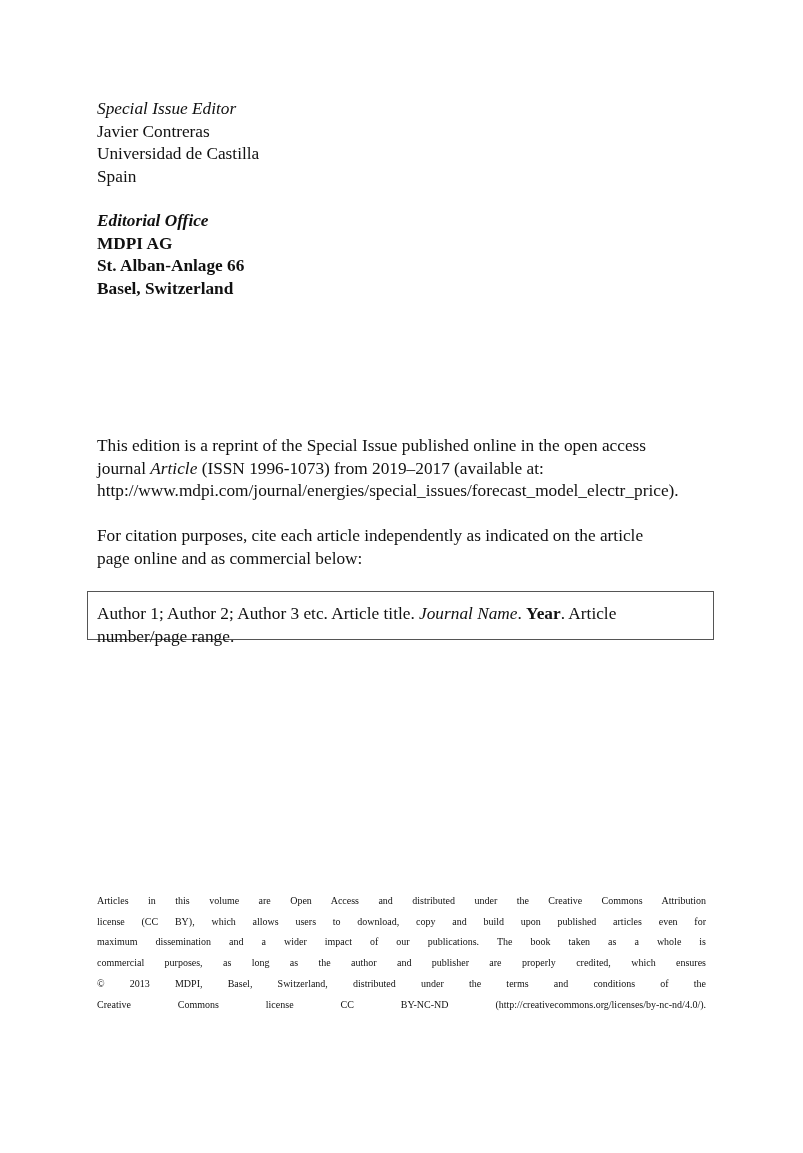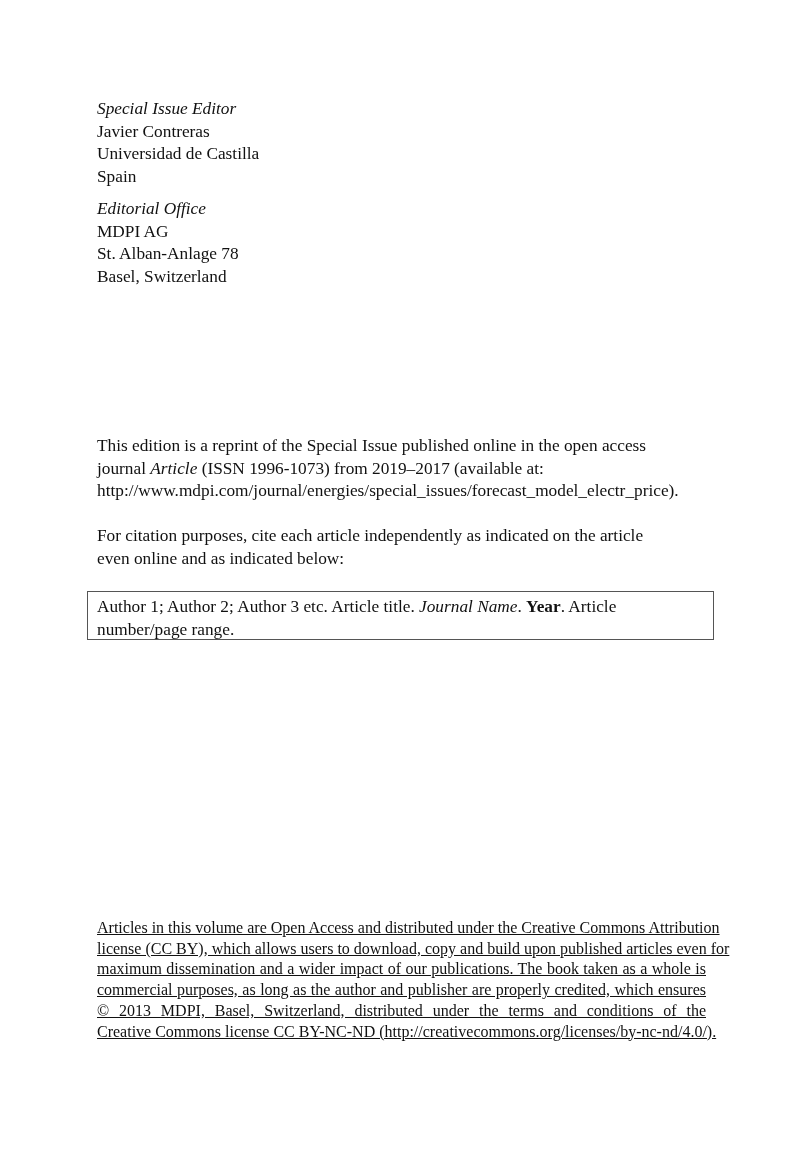--- a/index.html
+++ b/index.html
@@ -7,63 +7,63 @@
       width: 803px; height: 1153px; position: relative; overflow: hidden;
       font-family: "DejaVu Serif", "Liberation Serif", serif;
       color: #111111;
     }
     .page { position: absolute; left: 0; top: 0; width: 796px; height: 1153px; }
     .block { position: absolute; left: 97px; }
     .line { font-size: 16px; line-height: 22.5px; white-space: nowrap; font-family: "Liberation Serif", "DejaVu Serif", serif; font-size: 17.3px; }
     .it { font-style: italic; }
     .b { font-weight: bold; }
     #editor { top: 98px; }
-    #office { top: 198px; }
+    #office { top: 210px; font-weight: bold; }
     #reprint { top: 435px; }
     #citation-intro { top: 525px; }
     #citation-box {
       position: absolute; left: 87px; top: 591px; width: 627px; height: 49px;
-      border: 1px solid #555555; box-sizing: border-box; padding: 4px 9px 0 9px;
+      border: 1px solid #555555; box-sizing: border-box; padding: 11px 9px 0 9px;
     }
     #isbn { top: 732px; }
     #license {
-      position: absolute; left: 97px; top: 918px; width: 609px;
+      position: absolute; left: 97px; top: 891px; width: 609px;
       font-family: "Liberation Serif", "DejaVu Serif", serif;
-      font-size: 16px; line-height: 20.7px; text-align: justify; text-align-last: justify; text-decoration: underline;
+      font-size: 10px; line-height: 20.7px; text-align: justify; text-align-last: justify;
     }
     #license .l { display: block; text-align: justify; text-align-last: justify; white-space: nowrap; }
   </style>
 </head>
 <body>
 
 <div class="page">
 
   <div id="editor" class="block">
     <div class="line it">Special Issue Editor</div>
     <div class="line">Javier Contreras</div>
     <div class="line">Universidad de Castilla</div>
     <div class="line">Spain</div>
   </div>
 
   <div id="office" class="block">
     <div class="line it">Editorial Office</div>
     <div class="line">MDPI AG</div>
-    <div class="line">St. Alban-Anlage 78</div>
+    <div class="line">St. Alban-Anlage 66</div>
     <div class="line">Basel, Switzerland</div>
   </div>
 
   <div id="reprint" class="block">
     <div class="line">This edition is a reprint of the Special Issue published online in the open access</div>
     <div class="line"><span>journal </span><span class="it">Article</span><span> (ISSN 1996-1073) from 2019–2017 (available at:</span></div>
     <div class="line">http://www.mdpi.com/journal/energies/special_issues/forecast_model_electr_price).</div>
   </div>
 
   <div id="citation-intro" class="block">
     <div class="line">For citation purposes, cite each article independently as indicated on the article</div>
-    <div class="line">even online and as indicated below:</div>
+    <div class="line">page online and as commercial below:</div>
   </div>
 
   <div id="citation-box">
     <div class="line"><span>Author 1; Author 2; Author 3 etc. Article title. </span><span class="it">Journal Name</span><span>. </span><span class="b">Year</span><span>. Article</span></div>
     <div class="line">number/page range.</div>
   </div>
 
 
   <div id="license">
     <span class="l">Articles in this volume are Open Access and distributed under the Creative Commons Attribution</span>

